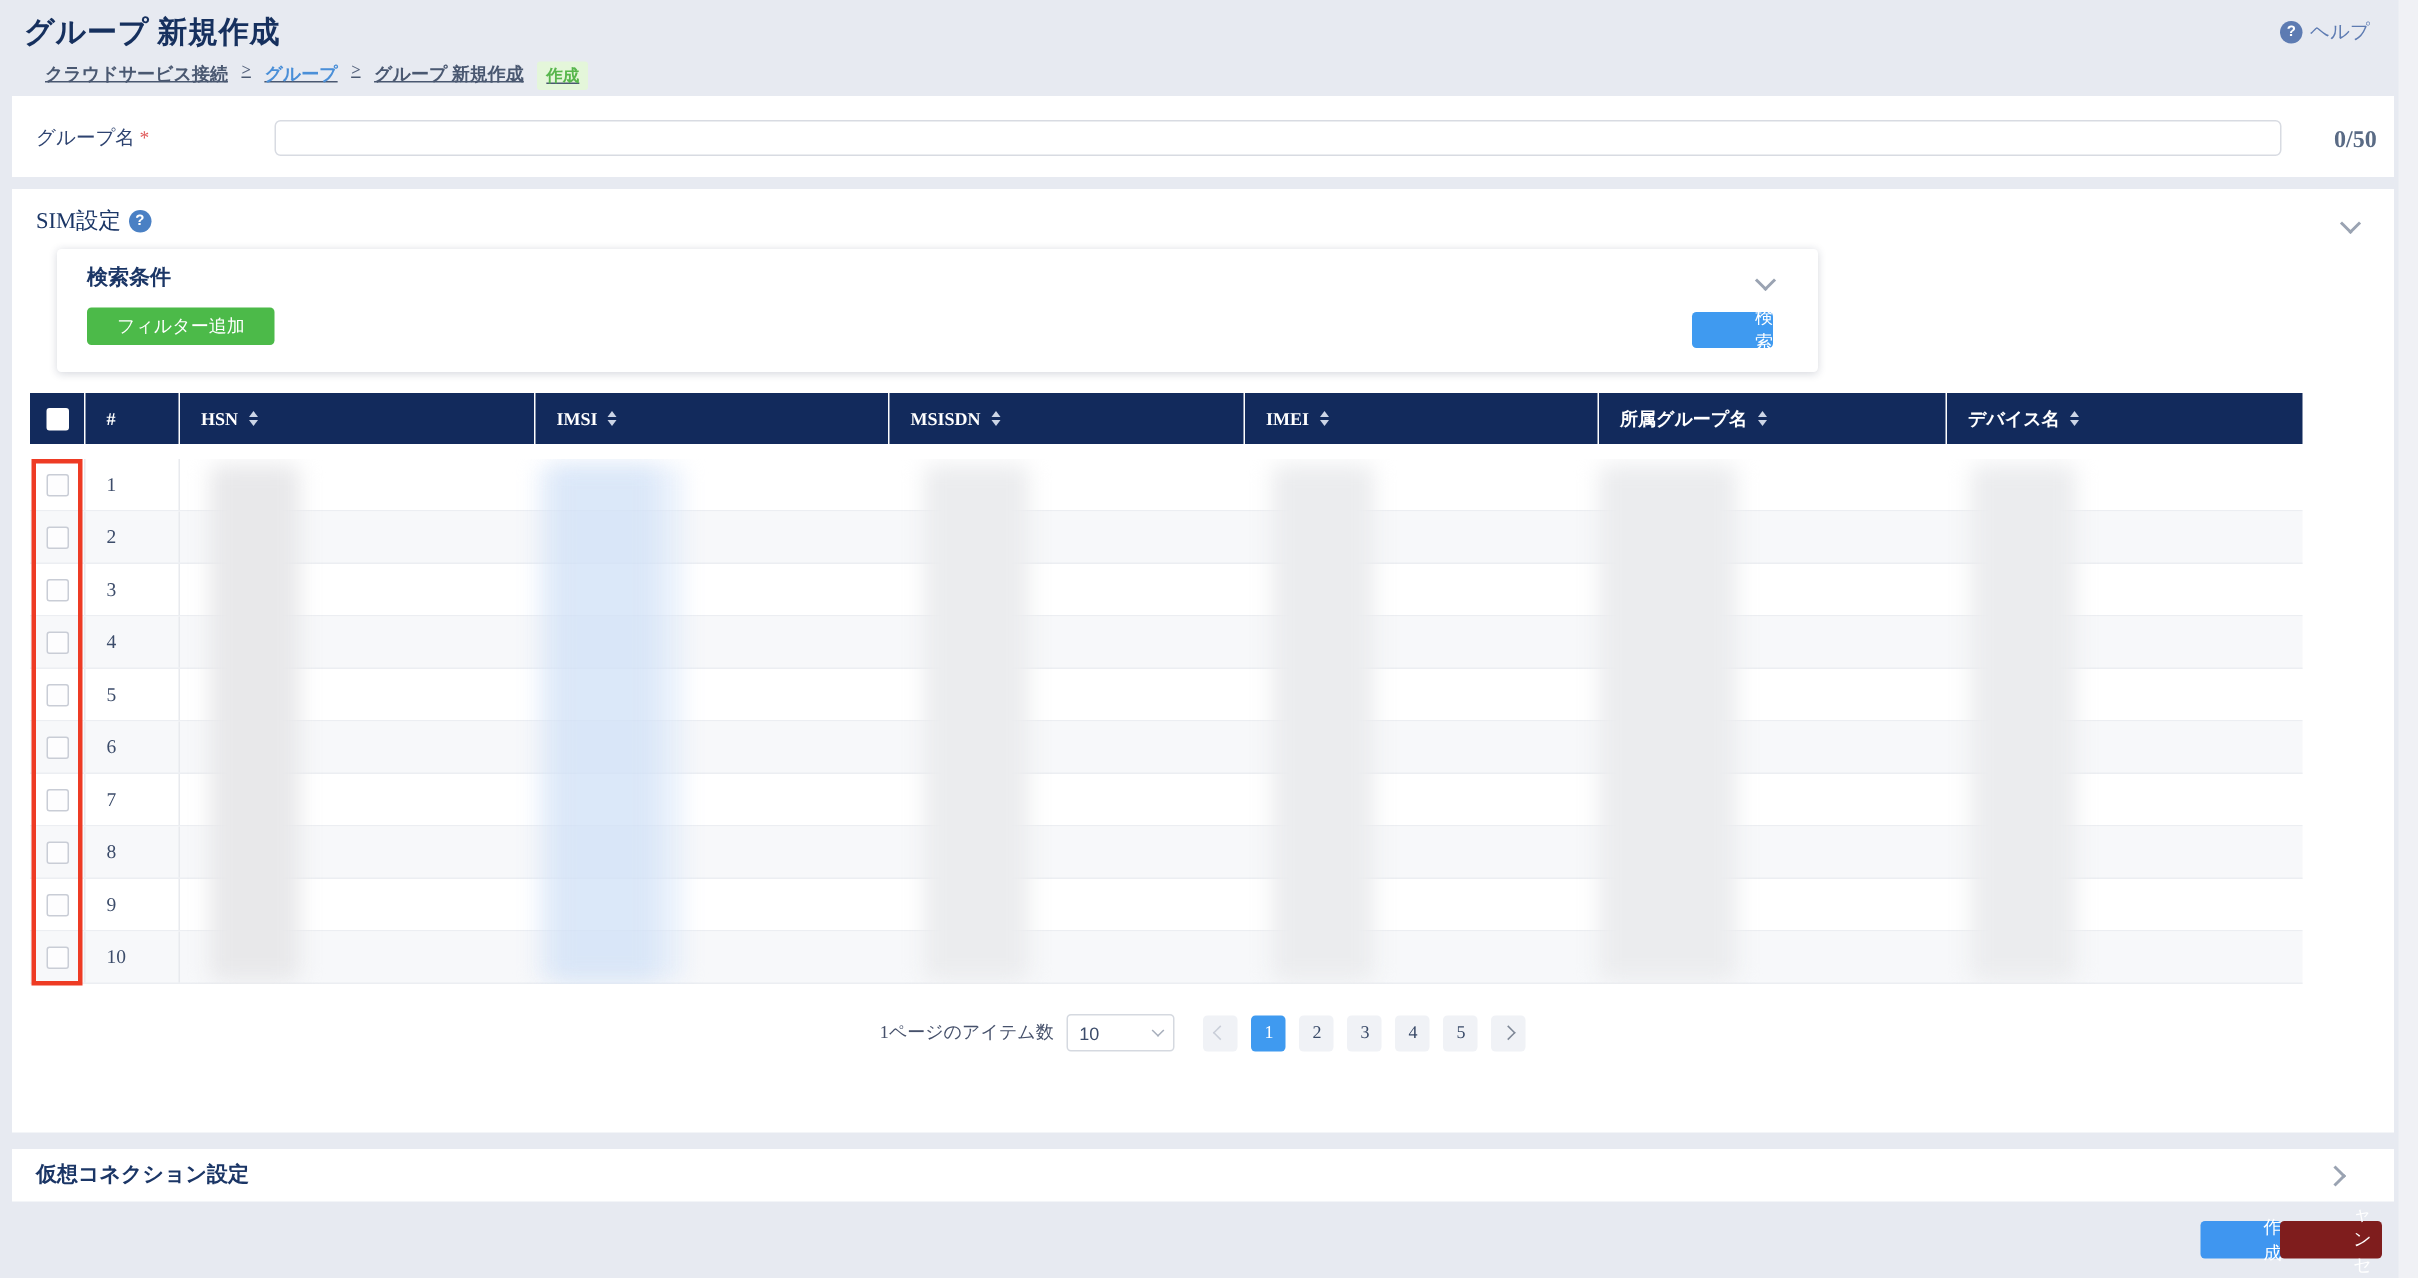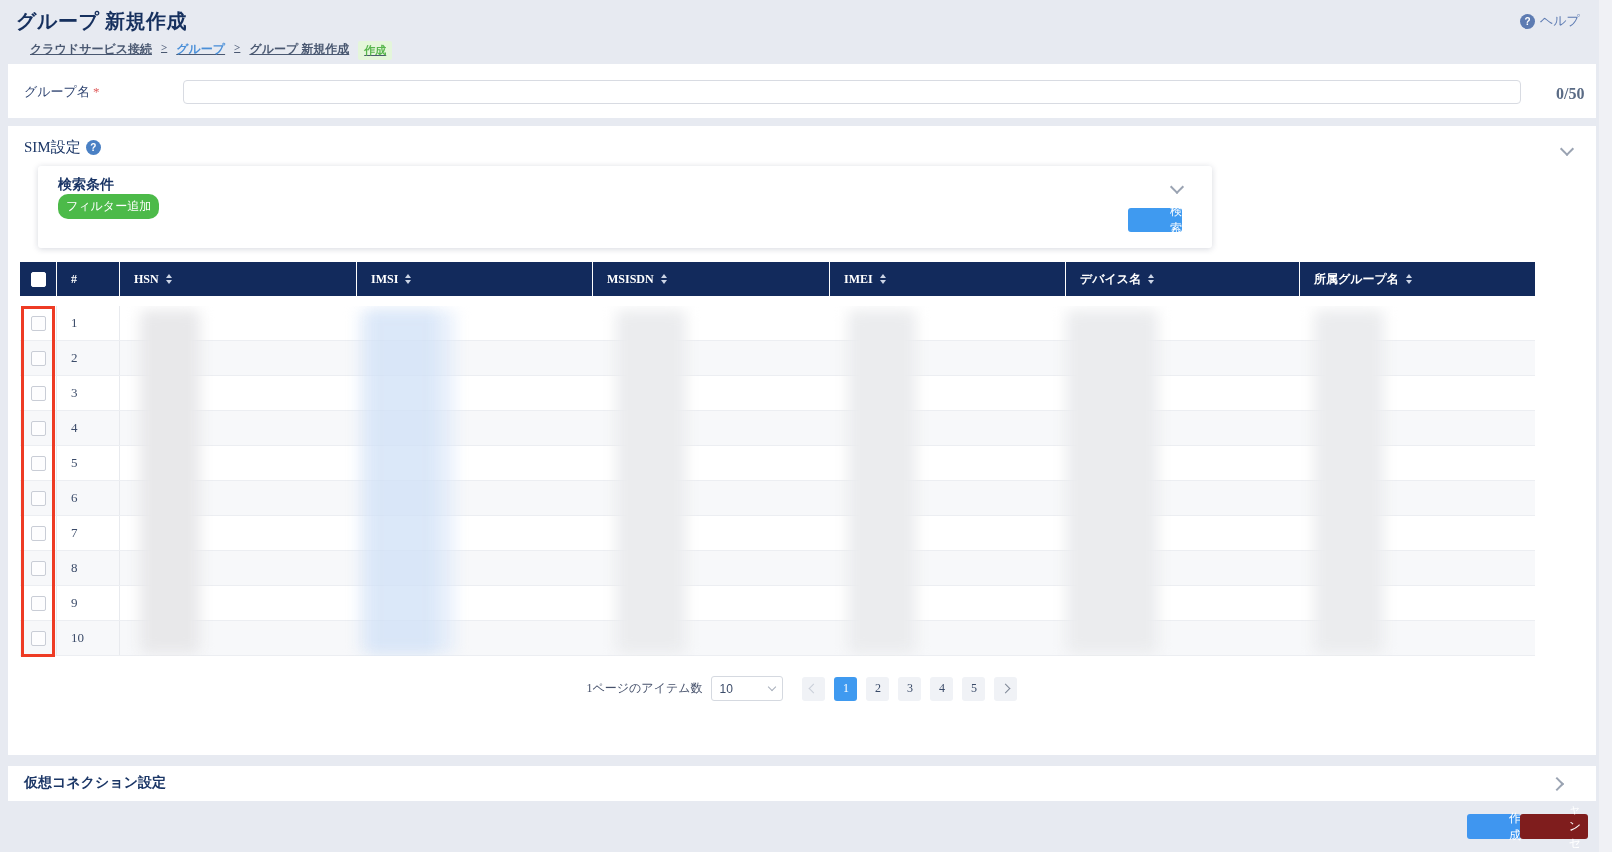--- a/index.html
+++ b/index.html
@@ -34,21 +34,21 @@
   .chev{display:inline-block;width:8px;height:8px;border-right:2px solid #9aa3b2;border-bottom:2px solid #9aa3b2;}
   .chev-down{transform:rotate(45deg);}
   .chev-right{transform:rotate(-45deg);}
   .chev-left{transform:rotate(135deg);}
   .sim-collapse{position:absolute;right:24px;top:18px;cursor:pointer;}
 
   .search-panel{position:absolute;left:12px;top:40px;width:1174px;height:82px;background:#fff;border-radius:3px;box-shadow:0 1px 6px rgba(25,40,70,.18);margin-left:18px;}
   .sp-title{position:absolute;left:20px;top:10px;font-size:14px;font-weight:700;color:#1b3666;}
   .sp-collapse{position:absolute;right:30px;top:16px;cursor:pointer;}
   .btn{border:none;border-radius:3px;color:#fff;font-size:12px;font-family:"Liberation Sans","DejaVu Sans",sans-serif;cursor:pointer;display:inline-flex;align-items:center;justify-content:center;padding-left:48px;}
-  .btn.green{position:absolute;left:20px;top:28px;height:25px;padding:0 8px;background:#4cba49;border-radius:10px;}
+  .btn.green{position:absolute;left:20px;top:39px;height:25px;padding:0 20px;background:#4cba49;}
   .btn.blue-search{position:absolute;right:30px;top:42px;width:40px;height:24px;background:#3f9af0;}
 
   
   .table{position:absolute;left:12px;top:136px;width:1515px;}
   .thead{display:flex;height:34px;background:#122a5c;align-items:stretch;}
   .th{display:flex;align-items:center;border-right:1px solid #fdfdfd;color:#fff;font-size:12px;font-weight:700;padding-left:14px;box-sizing:border-box;}
   .th:last-child{border-right:none;}
   .th-check{width:37px;justify-content:center;padding-left:0;}
   .checkbox{display:inline-block;width:13px;height:13px;border:1px solid #c9cdd6;border-radius:2px;background:#fdfdfe;cursor:pointer;}
   .th-check .checkbox{background:#fff;border-color:#fff;}
@@ -165,29 +165,29 @@
               <i class="sd"></i>
             </span>
           </div>
           <div class="th" style="width: 236px;">
             <span>IMEI</span>
             <span class="sort">
               <i class="su"></i>
               <i class="sd"></i>
             </span>
           </div>
+          <div class="th" style="width: 232px;">
+            <span>所属グループ名</span>
+            <span class="sort">
+              <i class="su"></i>
+              <i class="sd"></i>
+            </span>
+          </div>
           <div class="th" style="width: 234px;">
             <span>デバイス名</span>
-            <span class="sort">
-              <i class="su"></i>
-              <i class="sd"></i>
-            </span>
-          </div>
-          <div class="th" style="width: 232px;">
-            <span>所属グループ名</span>
             <span class="sort">
               <i class="su"></i>
               <i class="sd"></i>
             </span>
           </div>
         </div>
       <div class="hscroll"></div>
       <div class="tbody" id="tbody">
           <div class="tr">
             <div class="td td-check">

